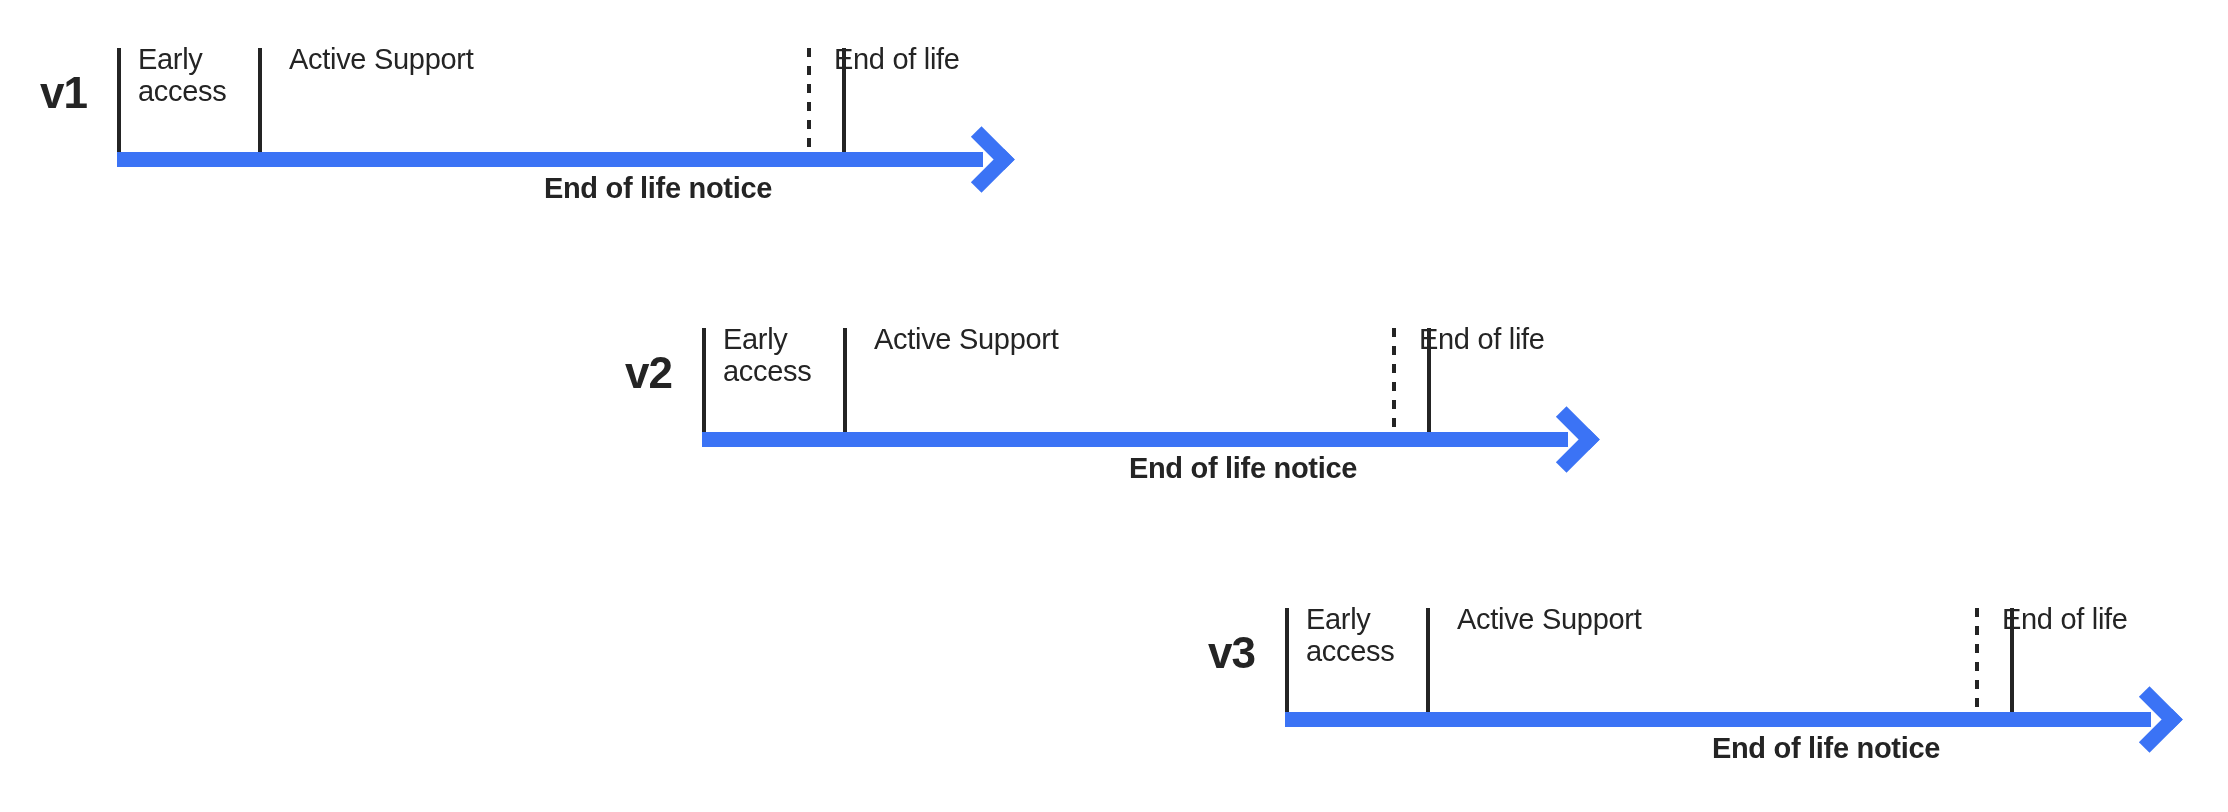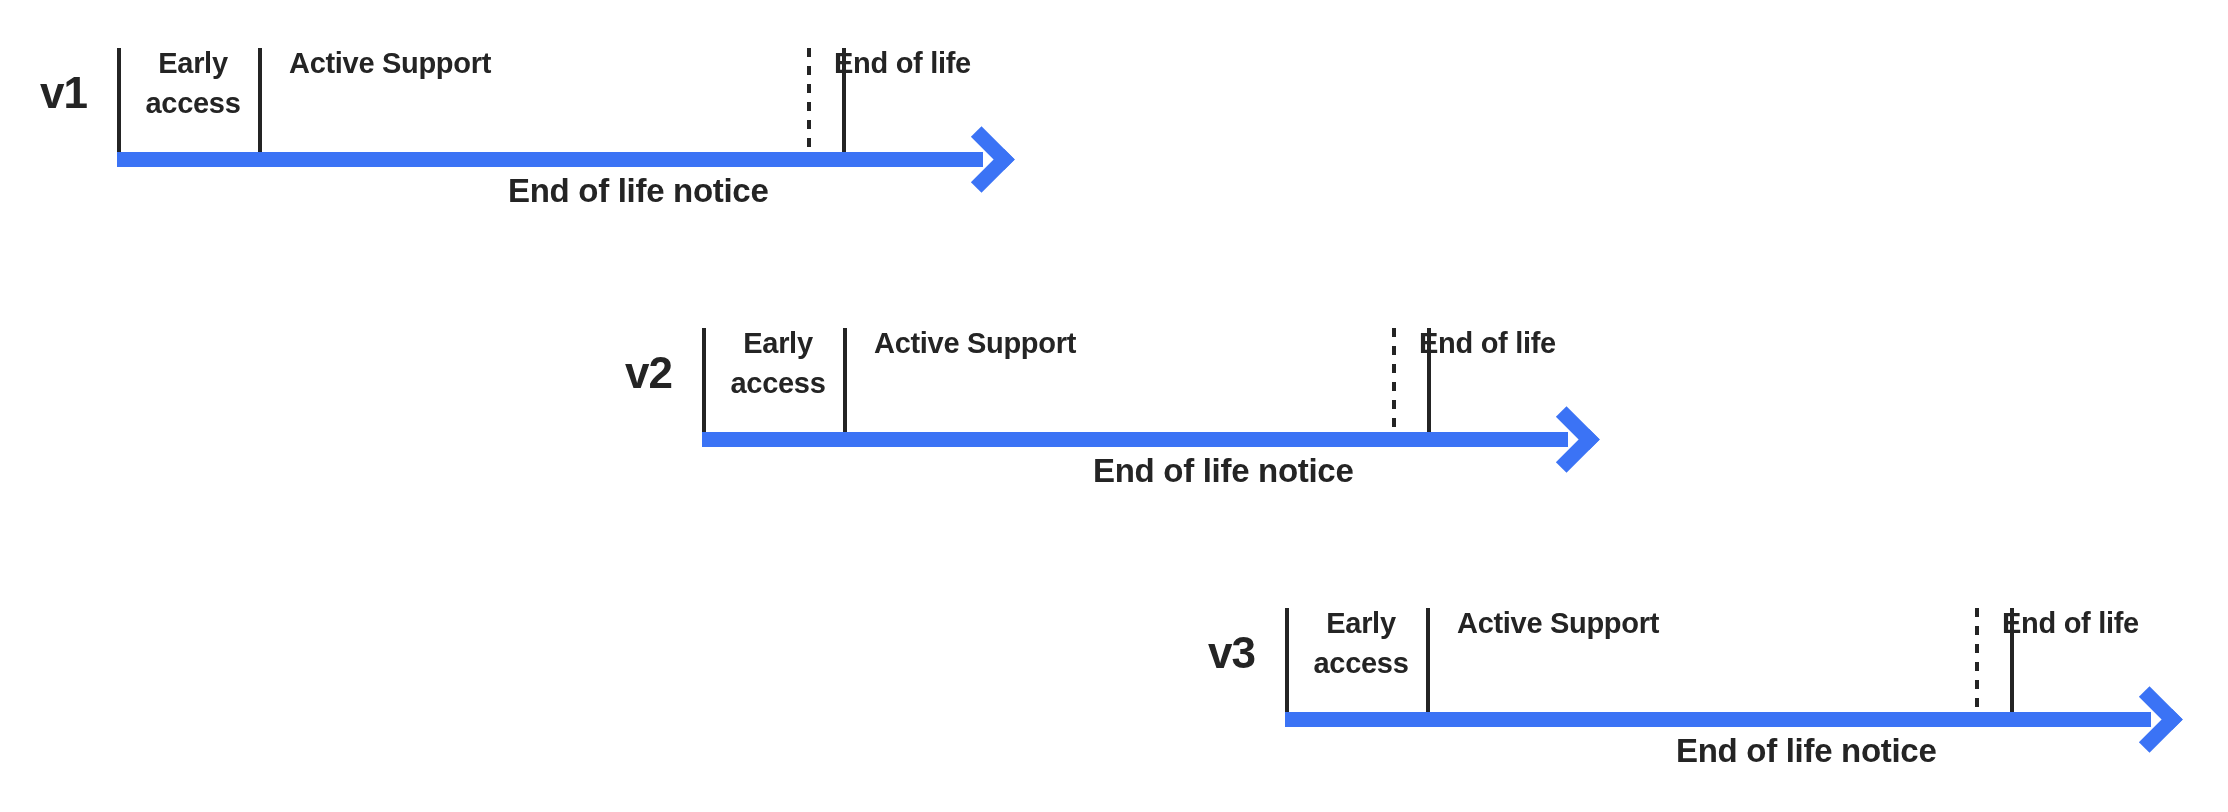--- a/index.html
+++ b/index.html
@@ -36,46 +36,45 @@
   }
   .tick.start  { left: 0; }
   .tick.active { left: 141px; }
   .tick.eol    { left: 725px; }
   .tick.dashed {
     left: 690px;
     background: repeating-linear-gradient(180deg, var(--ink) 0 9px, transparent 9px 18px);
   }
   .phase {
     position: absolute; top: -5px;
-    font-size: 29px; line-height: 40px; font-weight: 700;
+    font-size: 29px; line-height: 32px; font-weight: 400;
     letter-spacing: -0.3px;
     color: var(--ink);
     white-space: nowrap;
-    text-align: center;
   }
   .phase.early  { left: 21px; width: 110px; white-space: normal; }
   .phase.active { left: 172px; }
   .phase.eolab  { left: 717px; }
 
   .bar {
     position: absolute; left: 0; top: 104px;
     width: 866px; height: 15px;
     background: var(--blue);
   }
   .arrowhead {
     position: absolute; left: 841px; top: 88px;
     width: 47px; height: 47px;
     border-top: 15px solid var(--blue);
     border-right: 15px solid var(--blue);
     transform: rotate(45deg);
   }
   .notice {
     position: absolute; left: 391px; top: 124px; width: 300px;
-    text-align: left;
-    font-size: 33px; font-weight: 700;
+    text-align: center;
+    font-size: 29px; font-weight: 700;
     letter-spacing: -0.3px;
     color: var(--ink);
     white-space: nowrap;
   }
 
   .t1 { left: 117px;  top: 48px;  }
   .t2 { left: 702px;  top: 328px; }
   .t3 { left: 1285px; top: 608px; }
 </style>
 </head>

